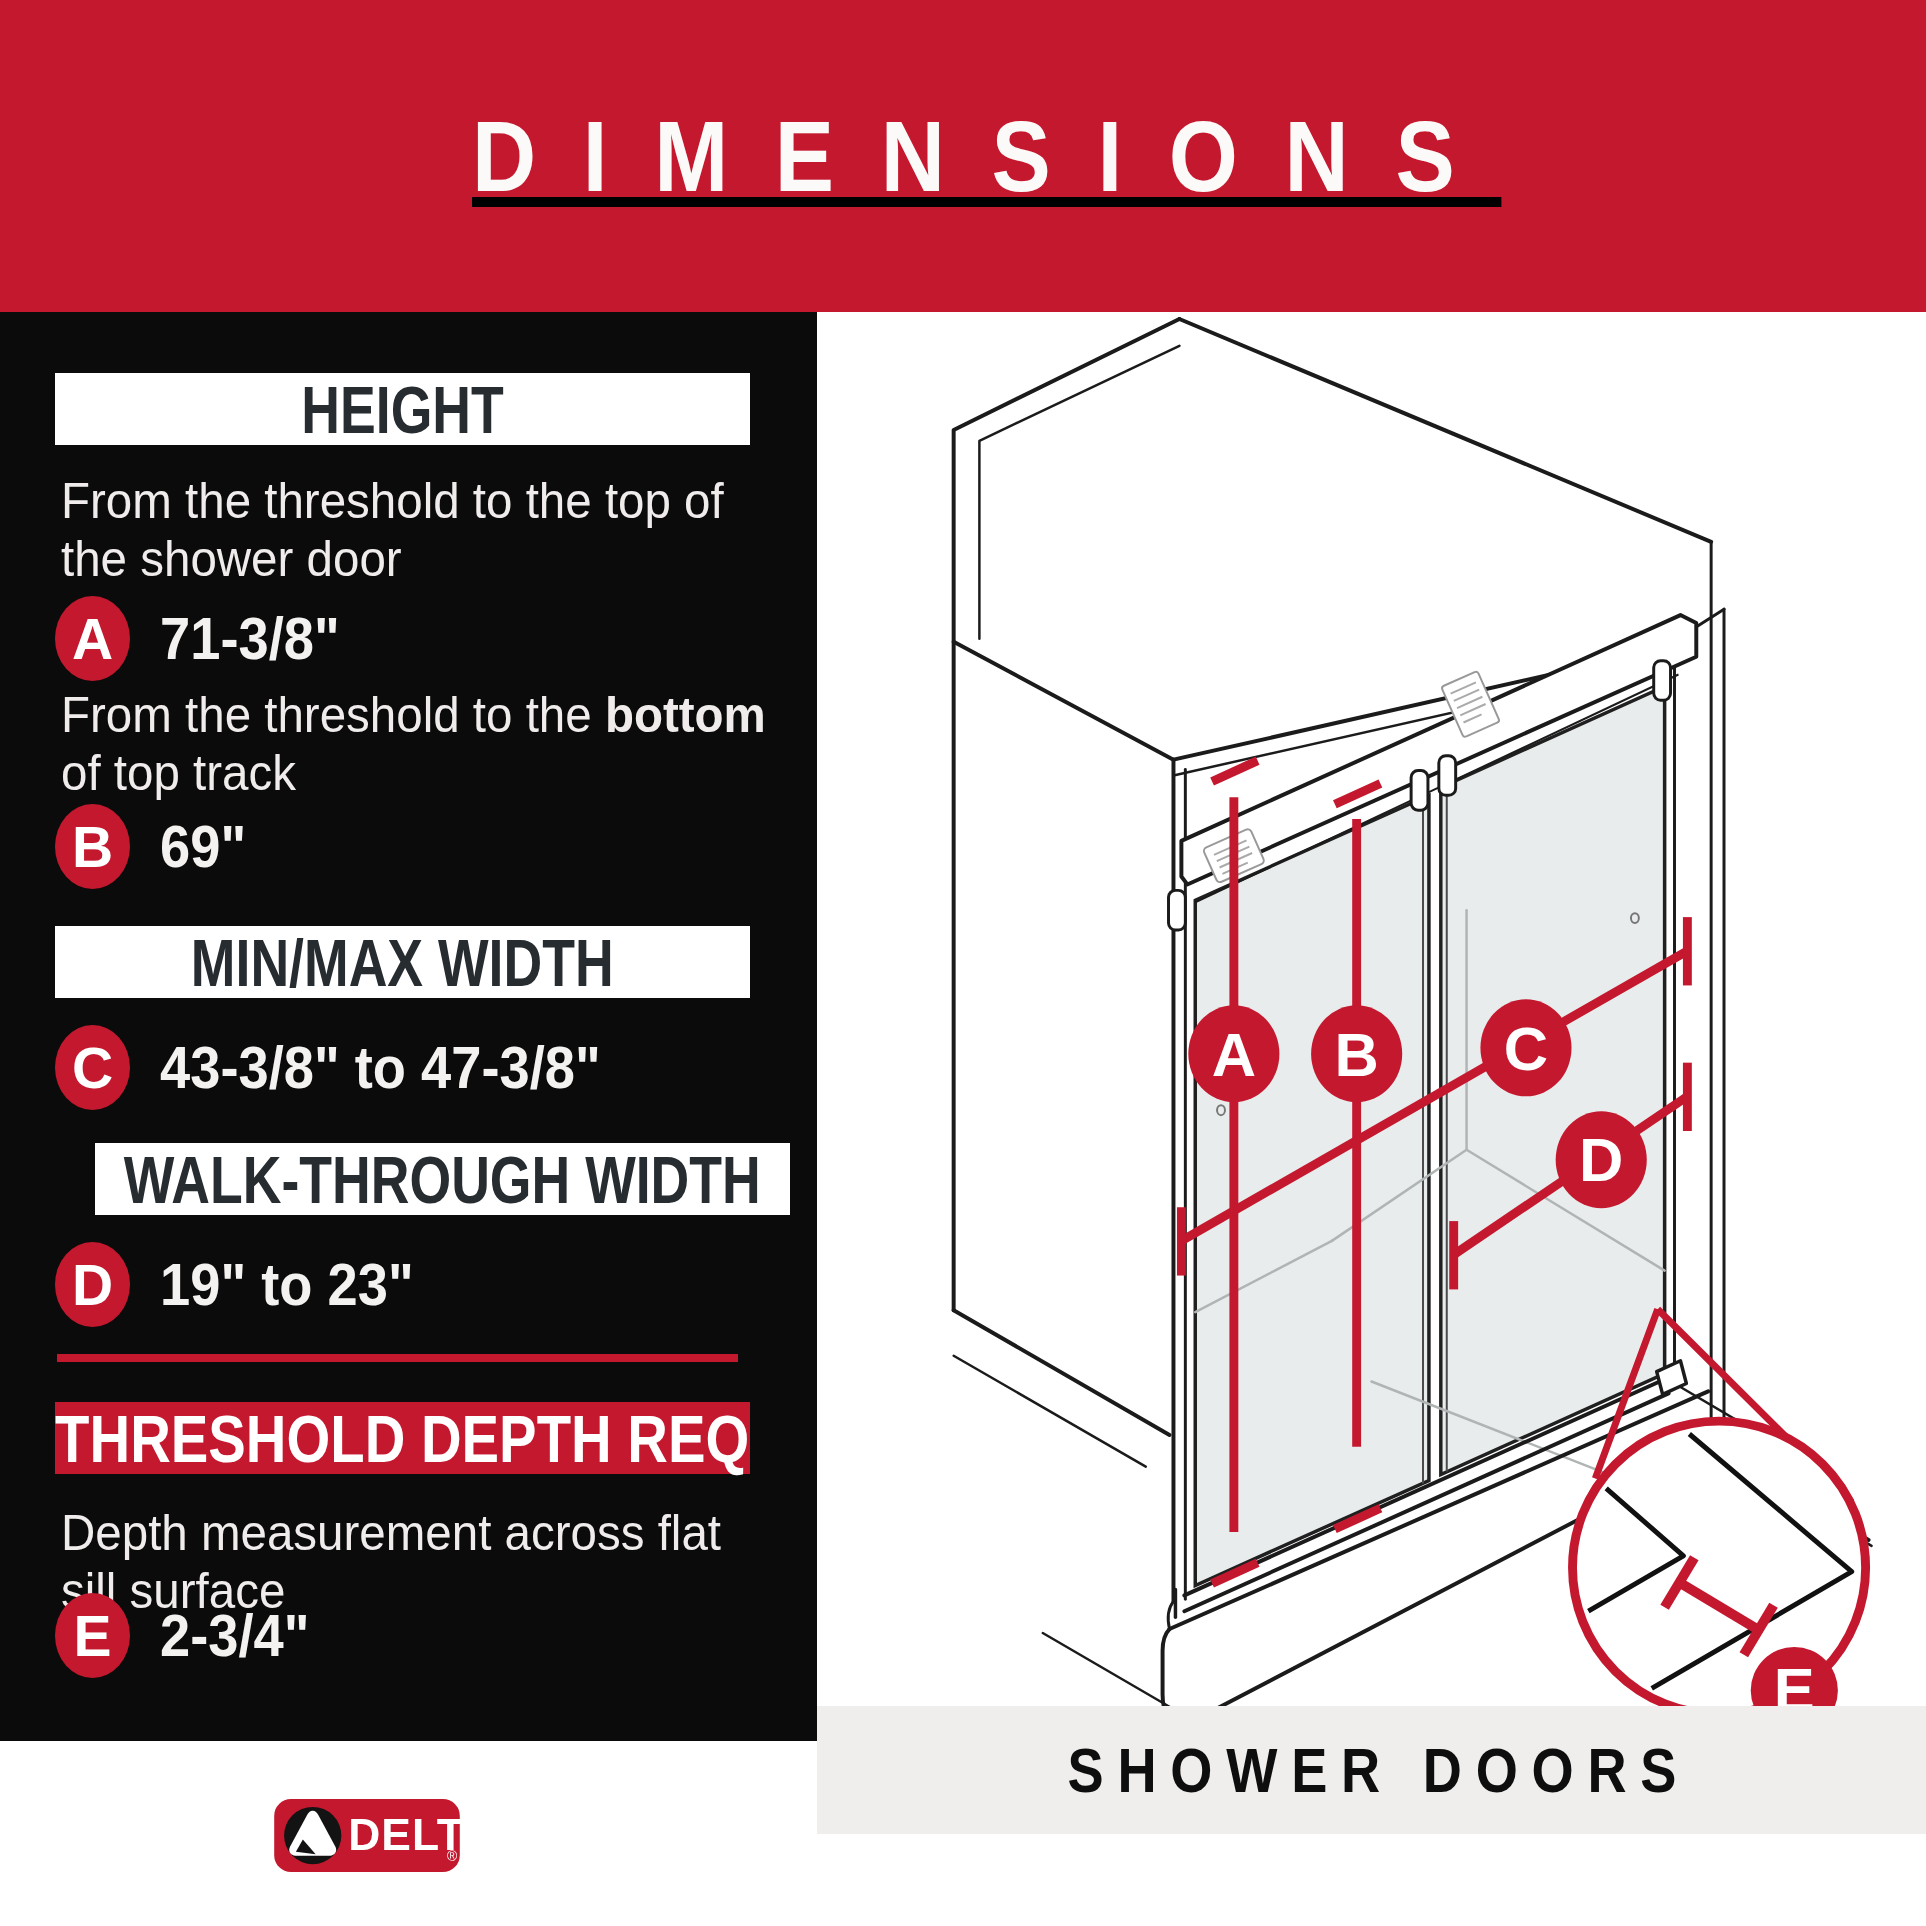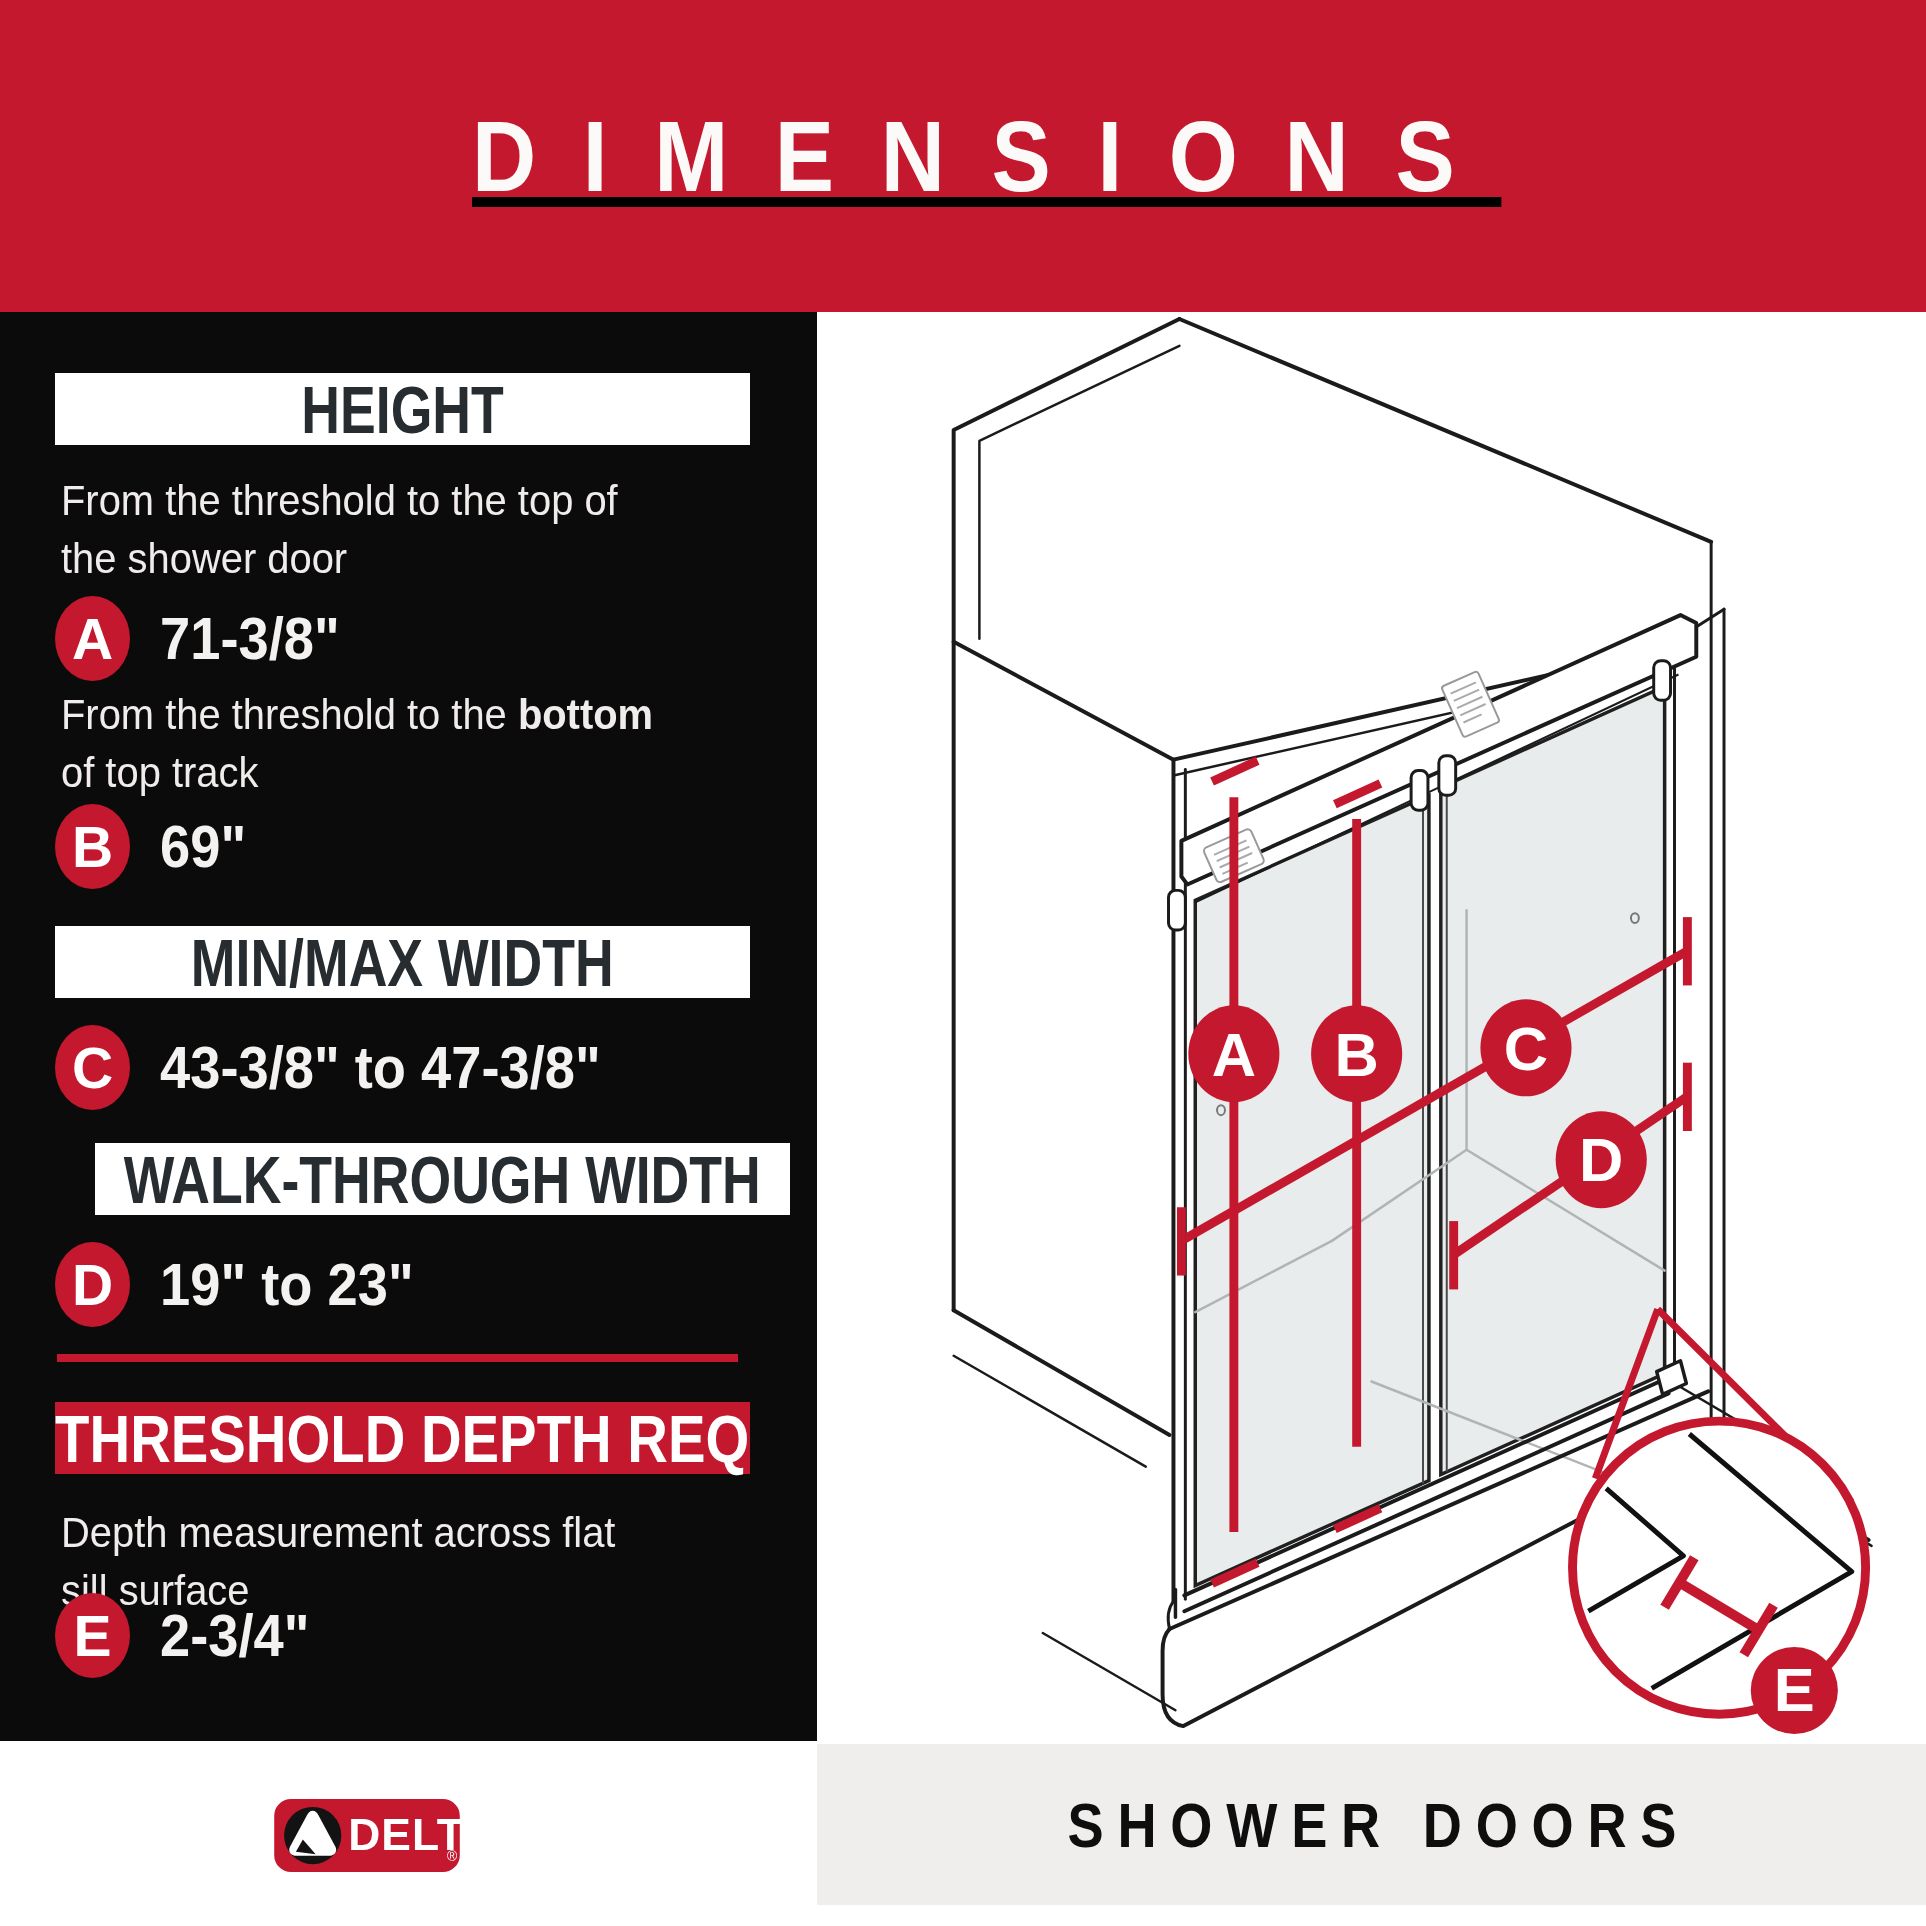--- a/index.html
+++ b/index.html
@@ -24,21 +24,21 @@
   .band{
     position:absolute;left:55px;width:695px;height:72px;
     background:#ffffff;display:flex;align-items:center;justify-content:center;
   }
   .band .bandtext{
     color:#262c30;font-weight:bold;font-size:67px;transform:scaleX(0.80);white-space:nowrap;
   }
   .band.red{background:#c4182f;}
   .band.red .bandtext{color:#ffffff;transform:scaleX(0.84);}
   .para{
-    position:absolute;left:61px;width:703px;font-size:42px;line-height:58px;
+    position:absolute;left:61px;width:703px;font-size:50px;line-height:58px;
     font-weight:400;color:#efeceb;
   }
   .para .ln{display:block;transform:scaleX(0.95);transform-origin:left center;white-space:nowrap;}
   .para b{font-weight:bold;}
   .specrow{
     position:absolute;left:55px;height:87px;display:flex;align-items:center;gap:30px;
   }
   .badge{
     width:75px;height:85px;border-radius:50%;background:#c4182f;flex:0 0 auto;
     display:flex;align-items:center;justify-content:center;
@@ -46,21 +46,21 @@
   }
   .specval{
     font-size:59px;font-weight:bold;color:#f4f2f0;transform:scaleX(0.92);
     transform-origin:left center;white-space:nowrap;
   }
   .divider{position:absolute;left:57px;top:1042px;width:681px;height:8px;background:#c4182f;}
   
   .art{position:absolute;left:817px;top:312px;width:1110px;height:1434px;background:#ffffff;}
   
   .brandstrip{
-    position:absolute;left:817px;top:1744px;width:1110px;height:161px;
+    position:absolute;left:817px;top:1706px;width:1110px;height:128px;
     background:#f0eeec;display:flex;align-items:center;justify-content:center;
   }
   .brandstrip .cat{
     color:#0e0e0e;font-weight:bold;font-size:63px;letter-spacing:16px;
     transform:scaleX(0.86);white-space:nowrap;padding-left:16px;
   }
   .deltalogo{position:absolute;left:273px;top:1798px;width:188px;height:77px;}
   .svgtext{font-family:"Liberation Sans",sans-serif;}
 </style>
 </head>

